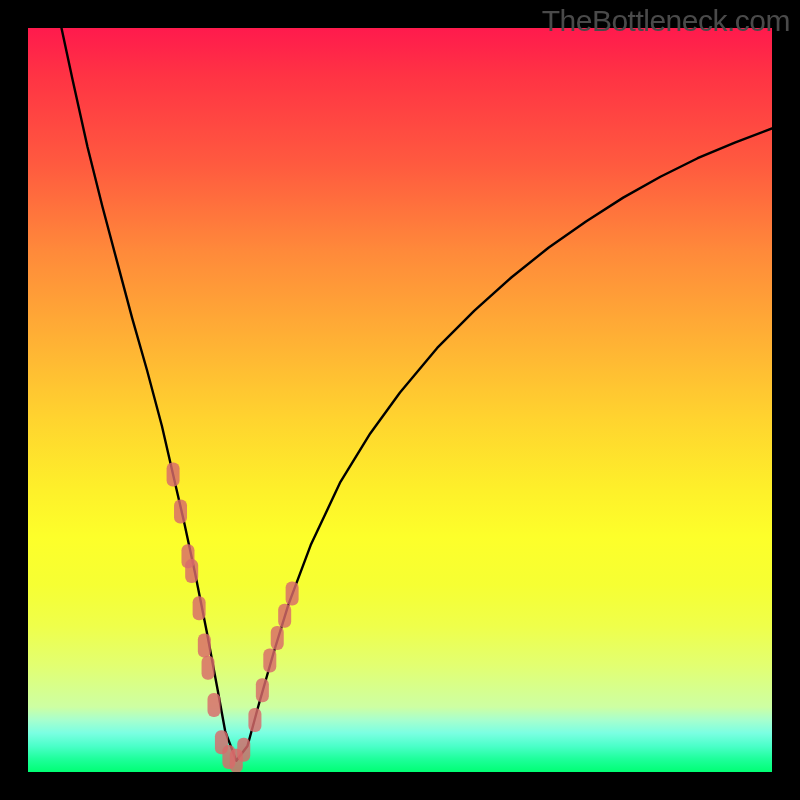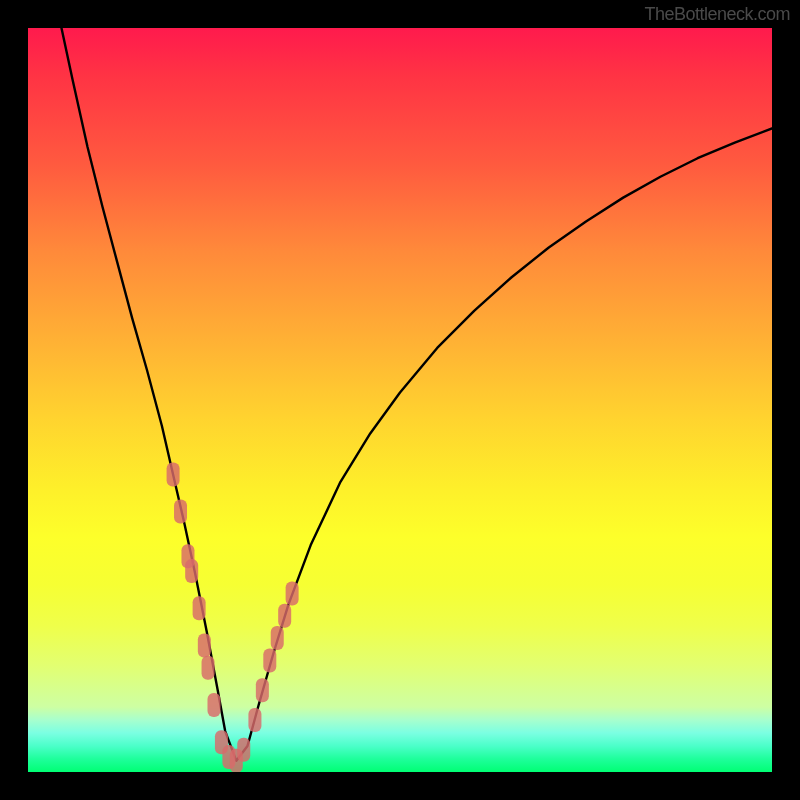--- a/index.html
+++ b/index.html
@@ -74,21 +74,21 @@
     left: 0;
     top: 0;
     width: 100%;
     height: 100%;
   }
   .attribution {
     position: absolute;
     top: 4px;
     right: 10px;
     color: #4a4a4a;
-    font-size: 18px;
+    font-size: 30px;
     font-weight: 500;
     letter-spacing: -0.5px;
   }
 </style>
 </head>
 <body>
 
 <div class="frame">
 
   <div class="plot-area">

